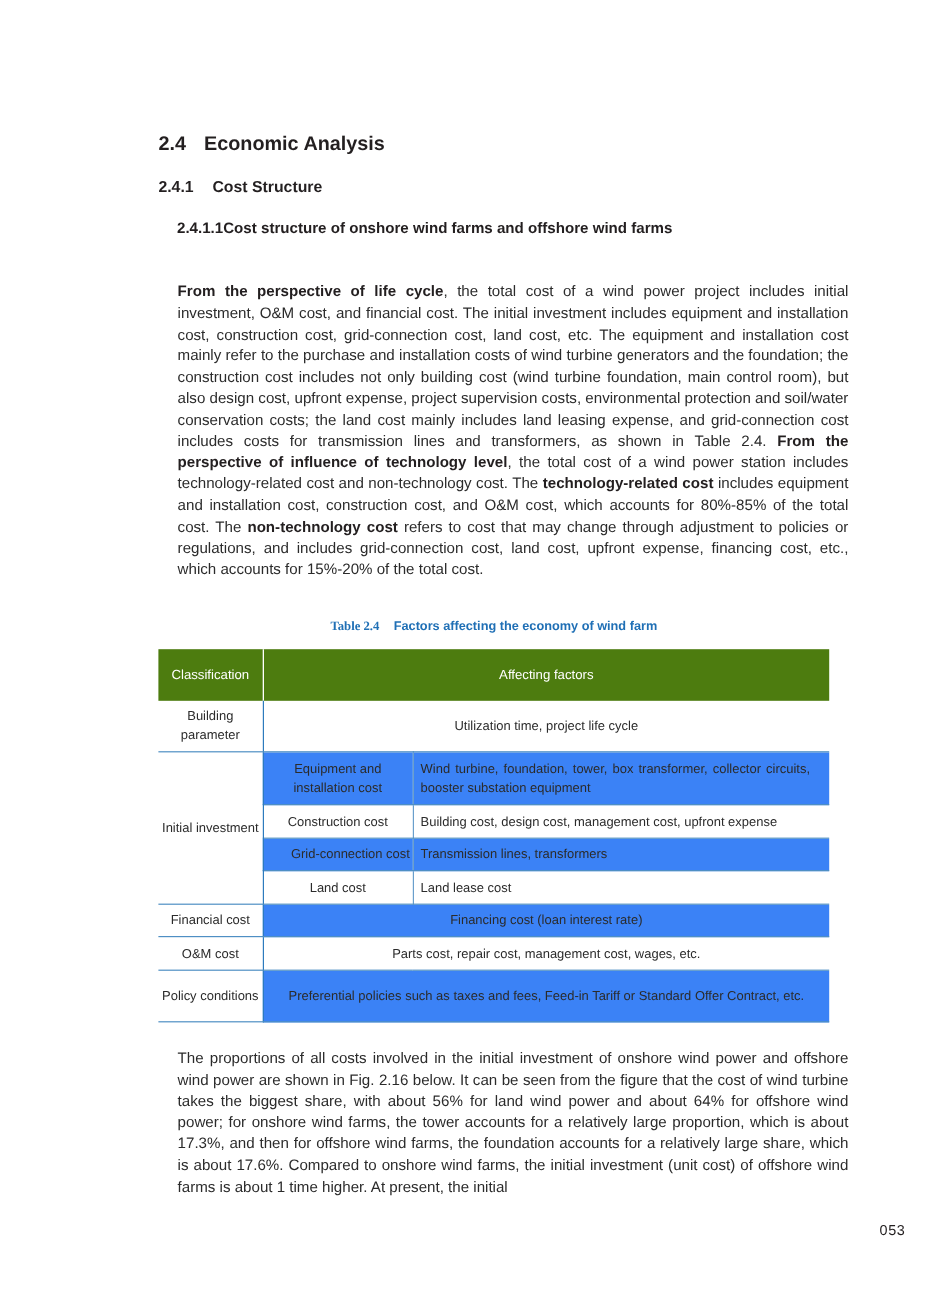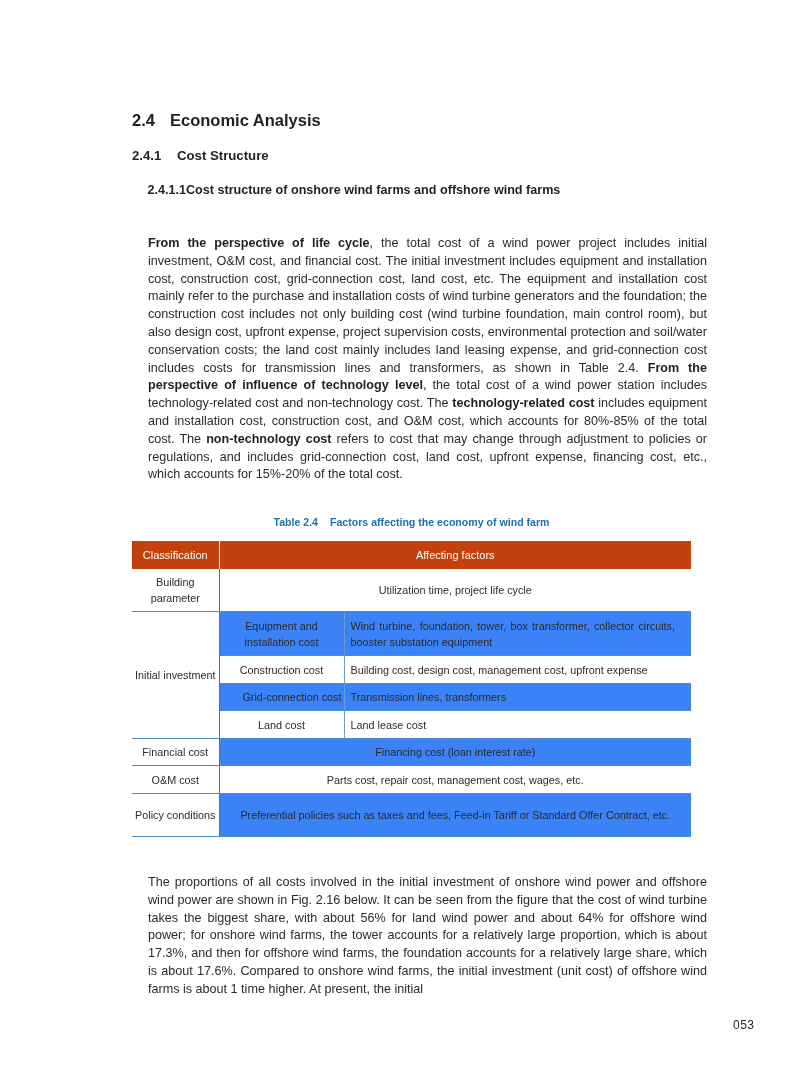--- a/index.html
+++ b/index.html
@@ -28,32 +28,32 @@
     font-size: 12.6px; line-height: 17.8px; text-align: justify;
     color: #2b2b2b;
   }
   p.body b { font-weight: bold; color: #231f20; }
   #para1 { top: 219px; }
   #para2 { top: 858px; }
   .caption {
     position: absolute; left: 132px; width: 559px; top: 516px; text-align: center;
     font-size: 10.6px; font-weight: bold; color: #1f6fb5;
   }
-  .caption .cnum { margin-right: 9px; }
+  .caption .cnum { margin-right: 9px; font-family: Liberation Serif, serif; }
   table.factors {
     position: absolute; left: 132px; top: 541px; width: 559px;
     border-collapse: collapse; table-layout: fixed;
     font-size: 10.8px; color: #2b2b2b;
   }
   table.factors col.c1 { width: 87px; }
   table.factors col.c2 { width: 125px; }
   table.factors col.c3 { width: 347px; }
   table.factors th {
-    background: #c2410c; color: #ffffff; font-weight: normal;
-    height: 28px; padding: 0; text-align: center; font-size: 11px;
+    background: #4d7c0f; color: #ffffff; font-weight: normal;
+    height: 43px; padding: 0; text-align: center; font-size: 11px;
   }
   table.factors th.h1 { border-right: 1px solid #ffffff; }
   table.factors td {
     padding: 0 16px; text-align: center; vertical-align: middle;
     border-bottom: 1.4px solid #4f8fc4; line-height: 16px;
   }
   table.factors td.cls { border-right: 1.4px solid #2d7bbd; padding: 0 2px; }
   table.factors td.sub { border-right: 1px solid #6a9fcc; padding: 0 2px; }
   table.factors td.desc { text-align: left; padding-left: 6px; }
   table.factors td.desc.just { text-align: justify; text-align-last: left; }

